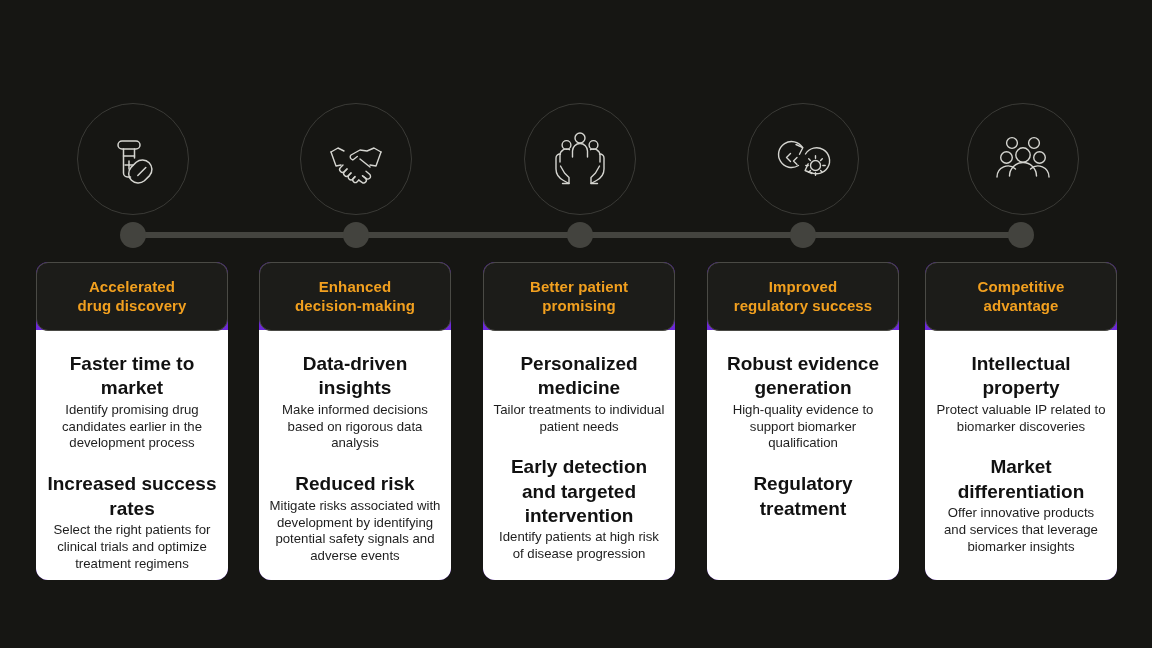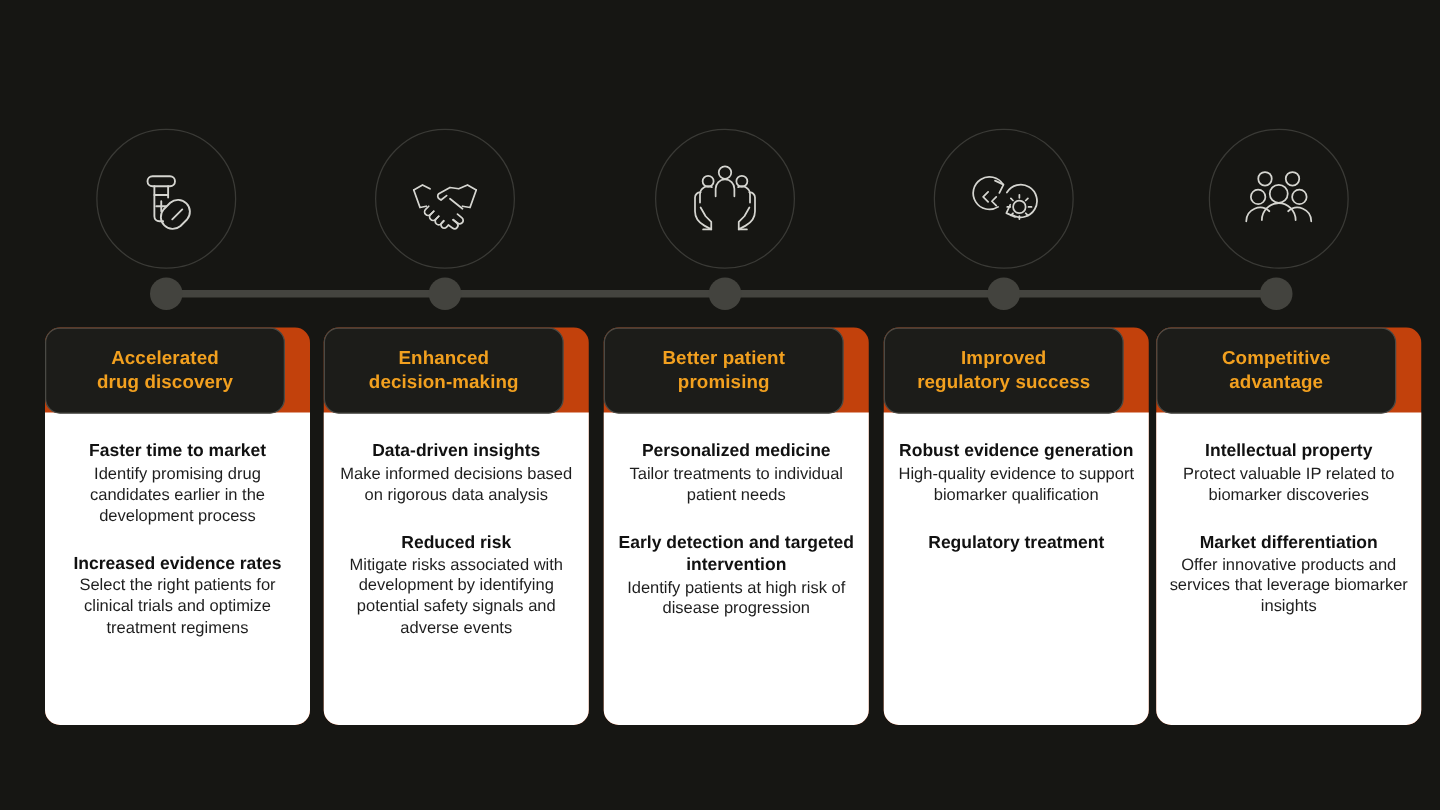--- a/index.html
+++ b/index.html
@@ -84,23 +84,23 @@
   #cards {
     position: absolute;
     left: 0;
     top: 262px;
     width: 1152px;
     height: 320px;
   }
   .card {
     position: absolute;
     top: 0;
-    width: 212px;
+    width: 192px;
     height: 318px;
-    background: #c2410c;
+    background: #6d28d9;
     border-radius: 12px;
     box-sizing: border-box;
     overflow: visible;
   }
   .card-header {
     position: absolute;
     left: 0;
     top: 0;
     width: 192px;
     box-sizing: border-box;
@@ -126,21 +126,21 @@
     border-bottom-left-radius: 12px;
     border-bottom-right-radius: 12px;
     padding: 22px 10px 10px 10px;
     box-sizing: border-box;
     text-align: center;
   }
   .block { margin-bottom: 20px; }
   .block:last-child { margin-bottom: 0; }
   .block-title {
     color: #111111;
-    font-size: 14px;
+    font-size: 19px;
     font-weight: bold;
     line-height: 1.28;
     margin-bottom: 1px;
   }
   .block-text {
     color: #1e1e1e;
     font-size: 13.2px;
     font-weight: normal;
     line-height: 1.28;
     text-align: center;
@@ -260,21 +260,21 @@
       <div class="card-header">
         <div>Accelerated</div>
         <div>drug discovery</div>
       </div>
       <div class="card-body">
         <div class="block">
           <div class="block-title">Faster time to market</div>
           <div class="block-text">Identify promising drug candidates earlier in the development process</div>
         </div>
         <div class="block">
-          <div class="block-title">Increased evidence rates</div>
+          <div class="block-title">Increased success rates</div>
           <div class="block-text">Select the right patients for clinical trials and optimize treatment regimens</div>
         </div>
       </div>
     </div>
 
     <div class="card" style="left:259px;">
       <div class="card-header">
         <div>Enhanced</div>
         <div>decision-making</div>
       </div>

